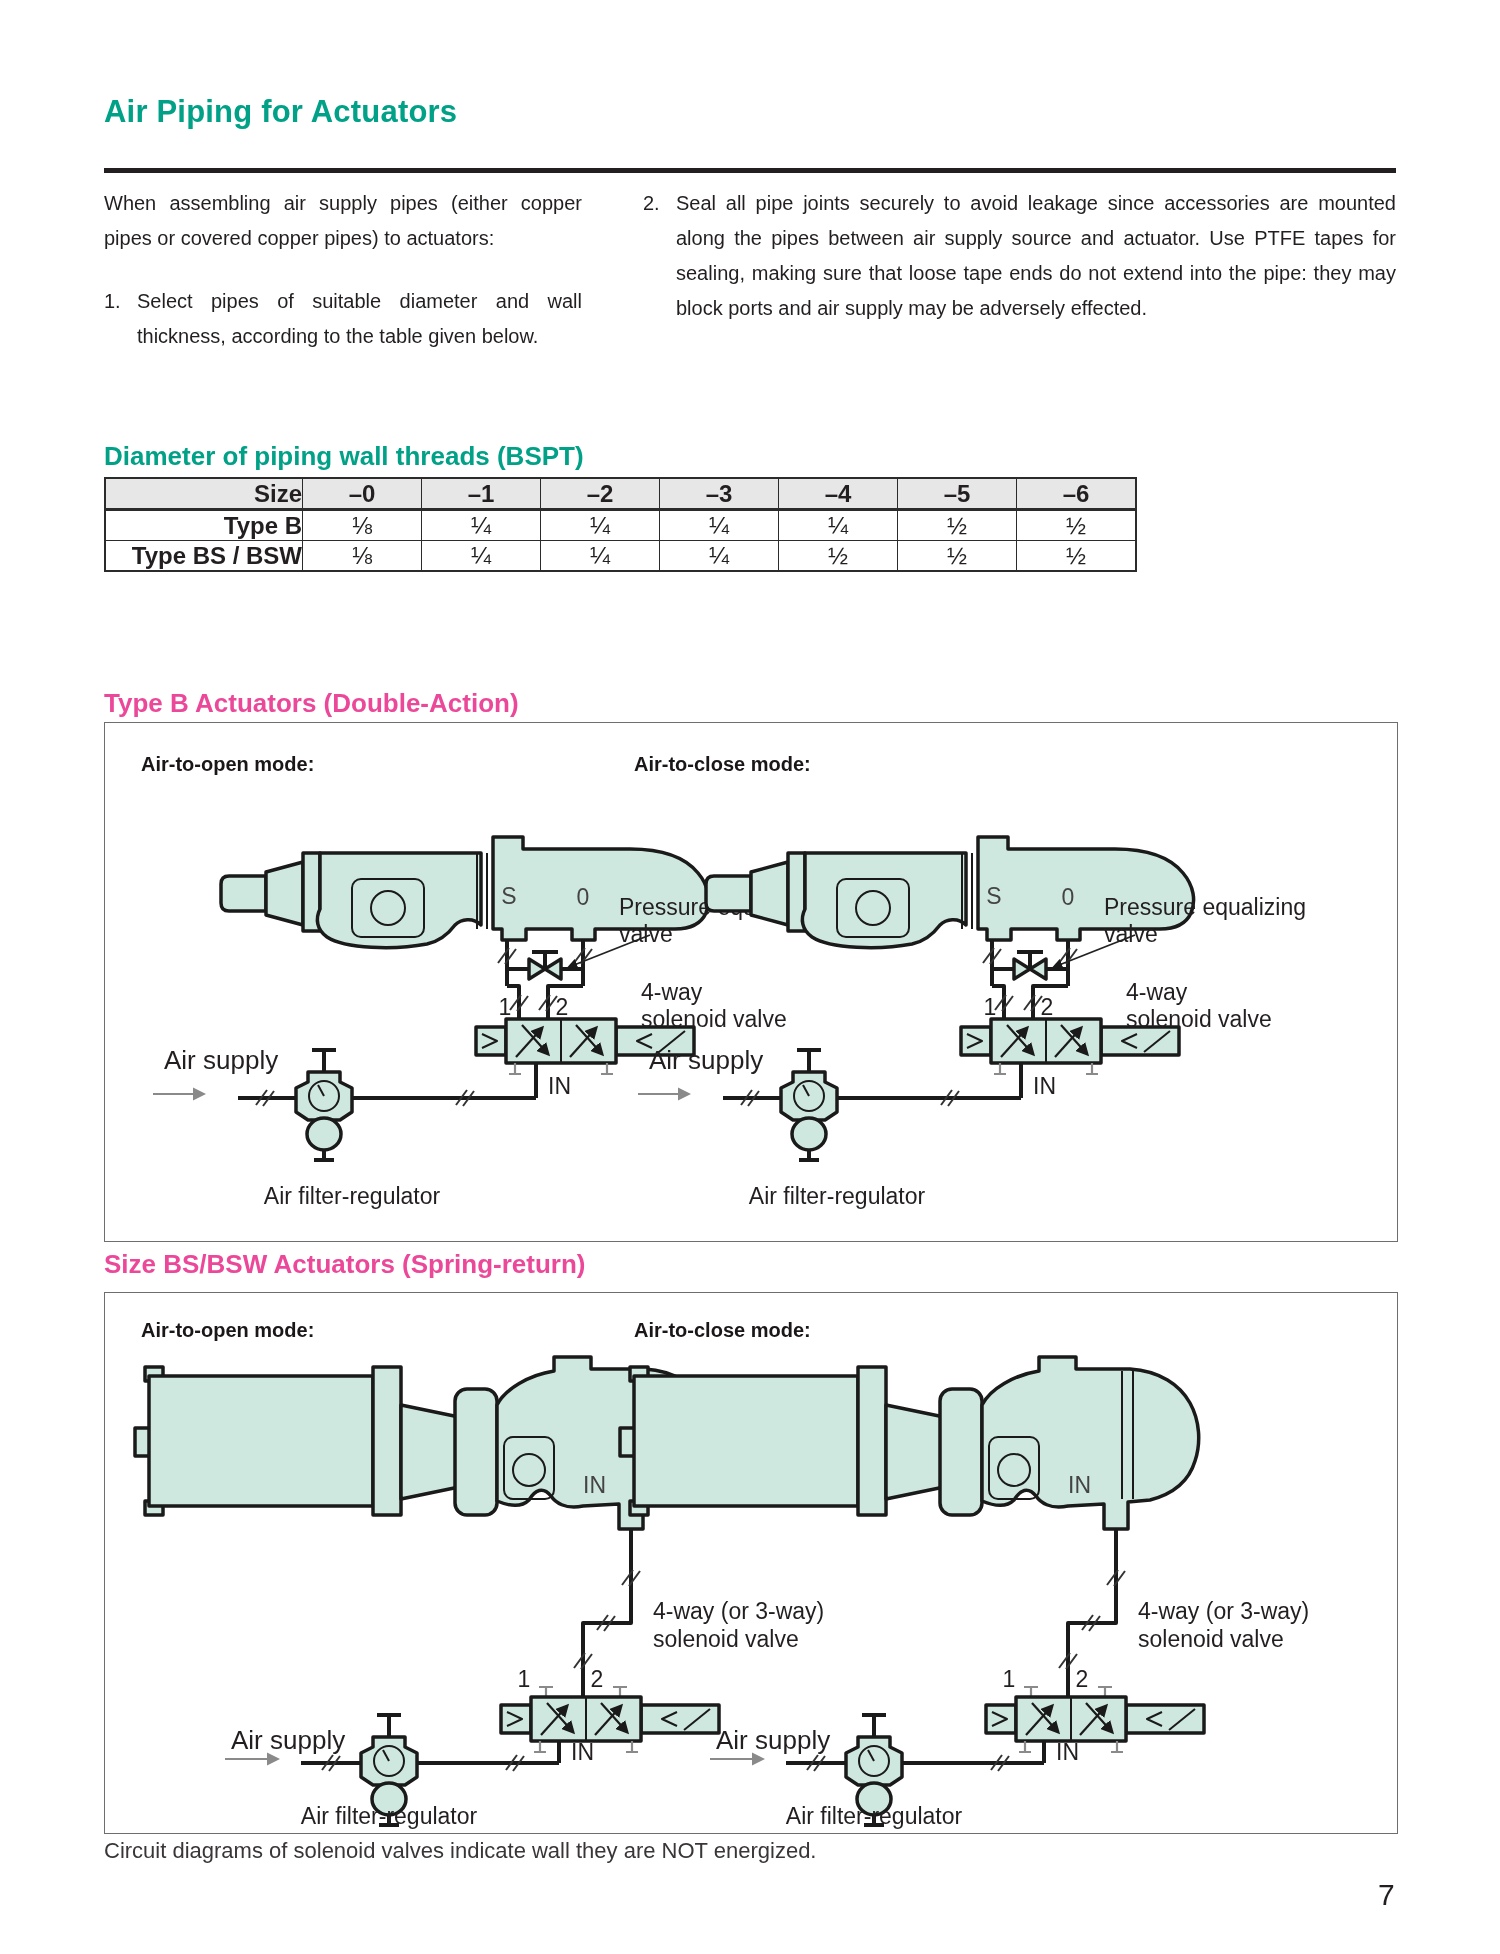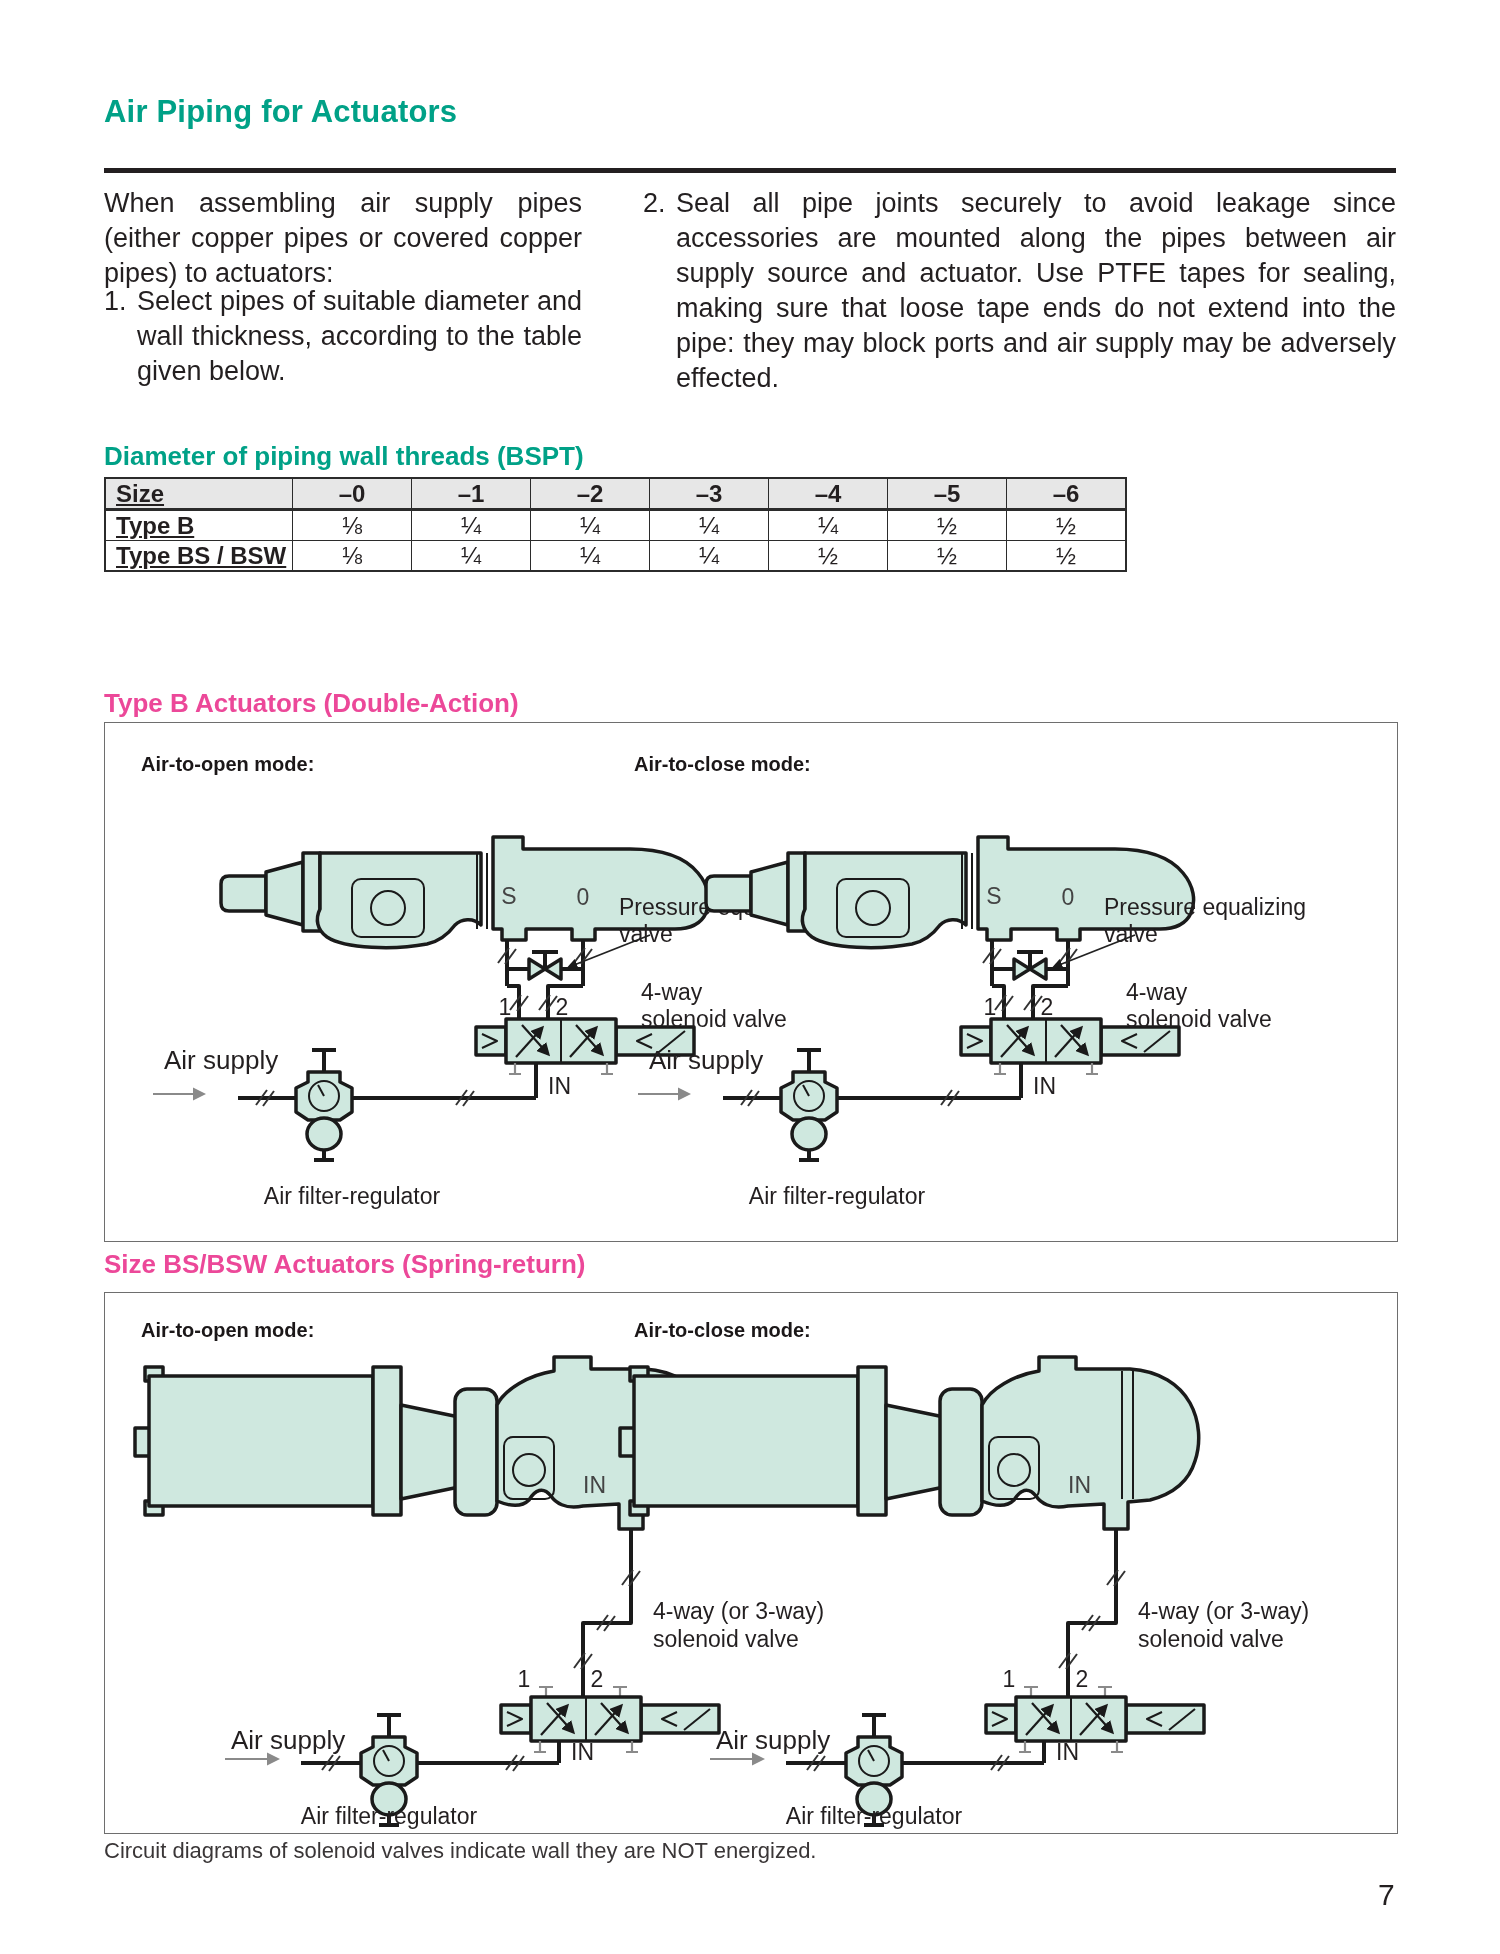--- a/index.html
+++ b/index.html
@@ -1,31 +1,31 @@
 <!DOCTYPE html>
 <html><head>
 <meta charset="utf-8">
 <style>
   html,body{margin:0;padding:0;background:#ffffff;}
   #page{position:relative;width:1500px;height:1934px;background:#ffffff;overflow:hidden;
         font-family:"Liberation Sans",sans-serif;color:#231f20;}
   .abs{position:absolute;}
   #page-title{left:104px;top:94px;font-size:31px;font-weight:bold;color:#00a187;letter-spacing:0.2px;}
   #title-rule{left:104px;top:168px;width:1292px;height:5px;background:#231f20;}
-  .bodytext{font-size:27px;line-height:35px;text-align:justify;}
+  .bodytext{font-size:20px;line-height:35px;text-align:justify;}
   #intro-left-p{left:104px;top:186px;width:478px;}
   #intro-item1{left:104px;top:284px;width:478px;display:flex;}
   #intro-item2{left:643px;top:186px;width:753px;display:flex;}
   .num{flex:0 0 33px;}
   .itemtext{flex:1;text-align:justify;}
   #table-heading{left:104px;top:441px;font-size:26px;font-weight:bold;color:#00a187;}
   #piping-table{left:104px;top:477px;border-collapse:collapse;}
   #piping-table td{border:1.6px solid #2b2b2b;height:29px;font-size:24px;padding:0;}
   #piping-table tr.hdr td{background:#e7e7e7;font-weight:bold;border-bottom:3px solid #2b2b2b;}
-  #piping-table td.lab{width:176px;text-align:left;padding-left:10px;font-weight:bold;text-decoration:underline;}
+  #piping-table td.lab{width:176px;text-align:right;padding-left:20px;font-weight:bold;}
   #piping-table td.val{width:118px;text-align:center;}
   #piping-table tr.hdr td.val{font-weight:bold;}
   #piping-table{border:2.4px solid #2b2b2b;}
   .sec-heading{font-size:26px;font-weight:bold;color:#ec4899;}
   #sec1-heading{left:104px;top:688px;}
   #sec2-heading{left:104px;top:1249px;}
   .diagbox{border:1.6px solid #6e6e6e;background:#ffffff;}
   #box1{left:104px;top:722px;width:1292px;height:518px;}
   #box2{left:104px;top:1292px;width:1292px;height:540px;}
   .mode-title{position:absolute;font-size:20px;font-weight:bold;color:#1b1718;}

